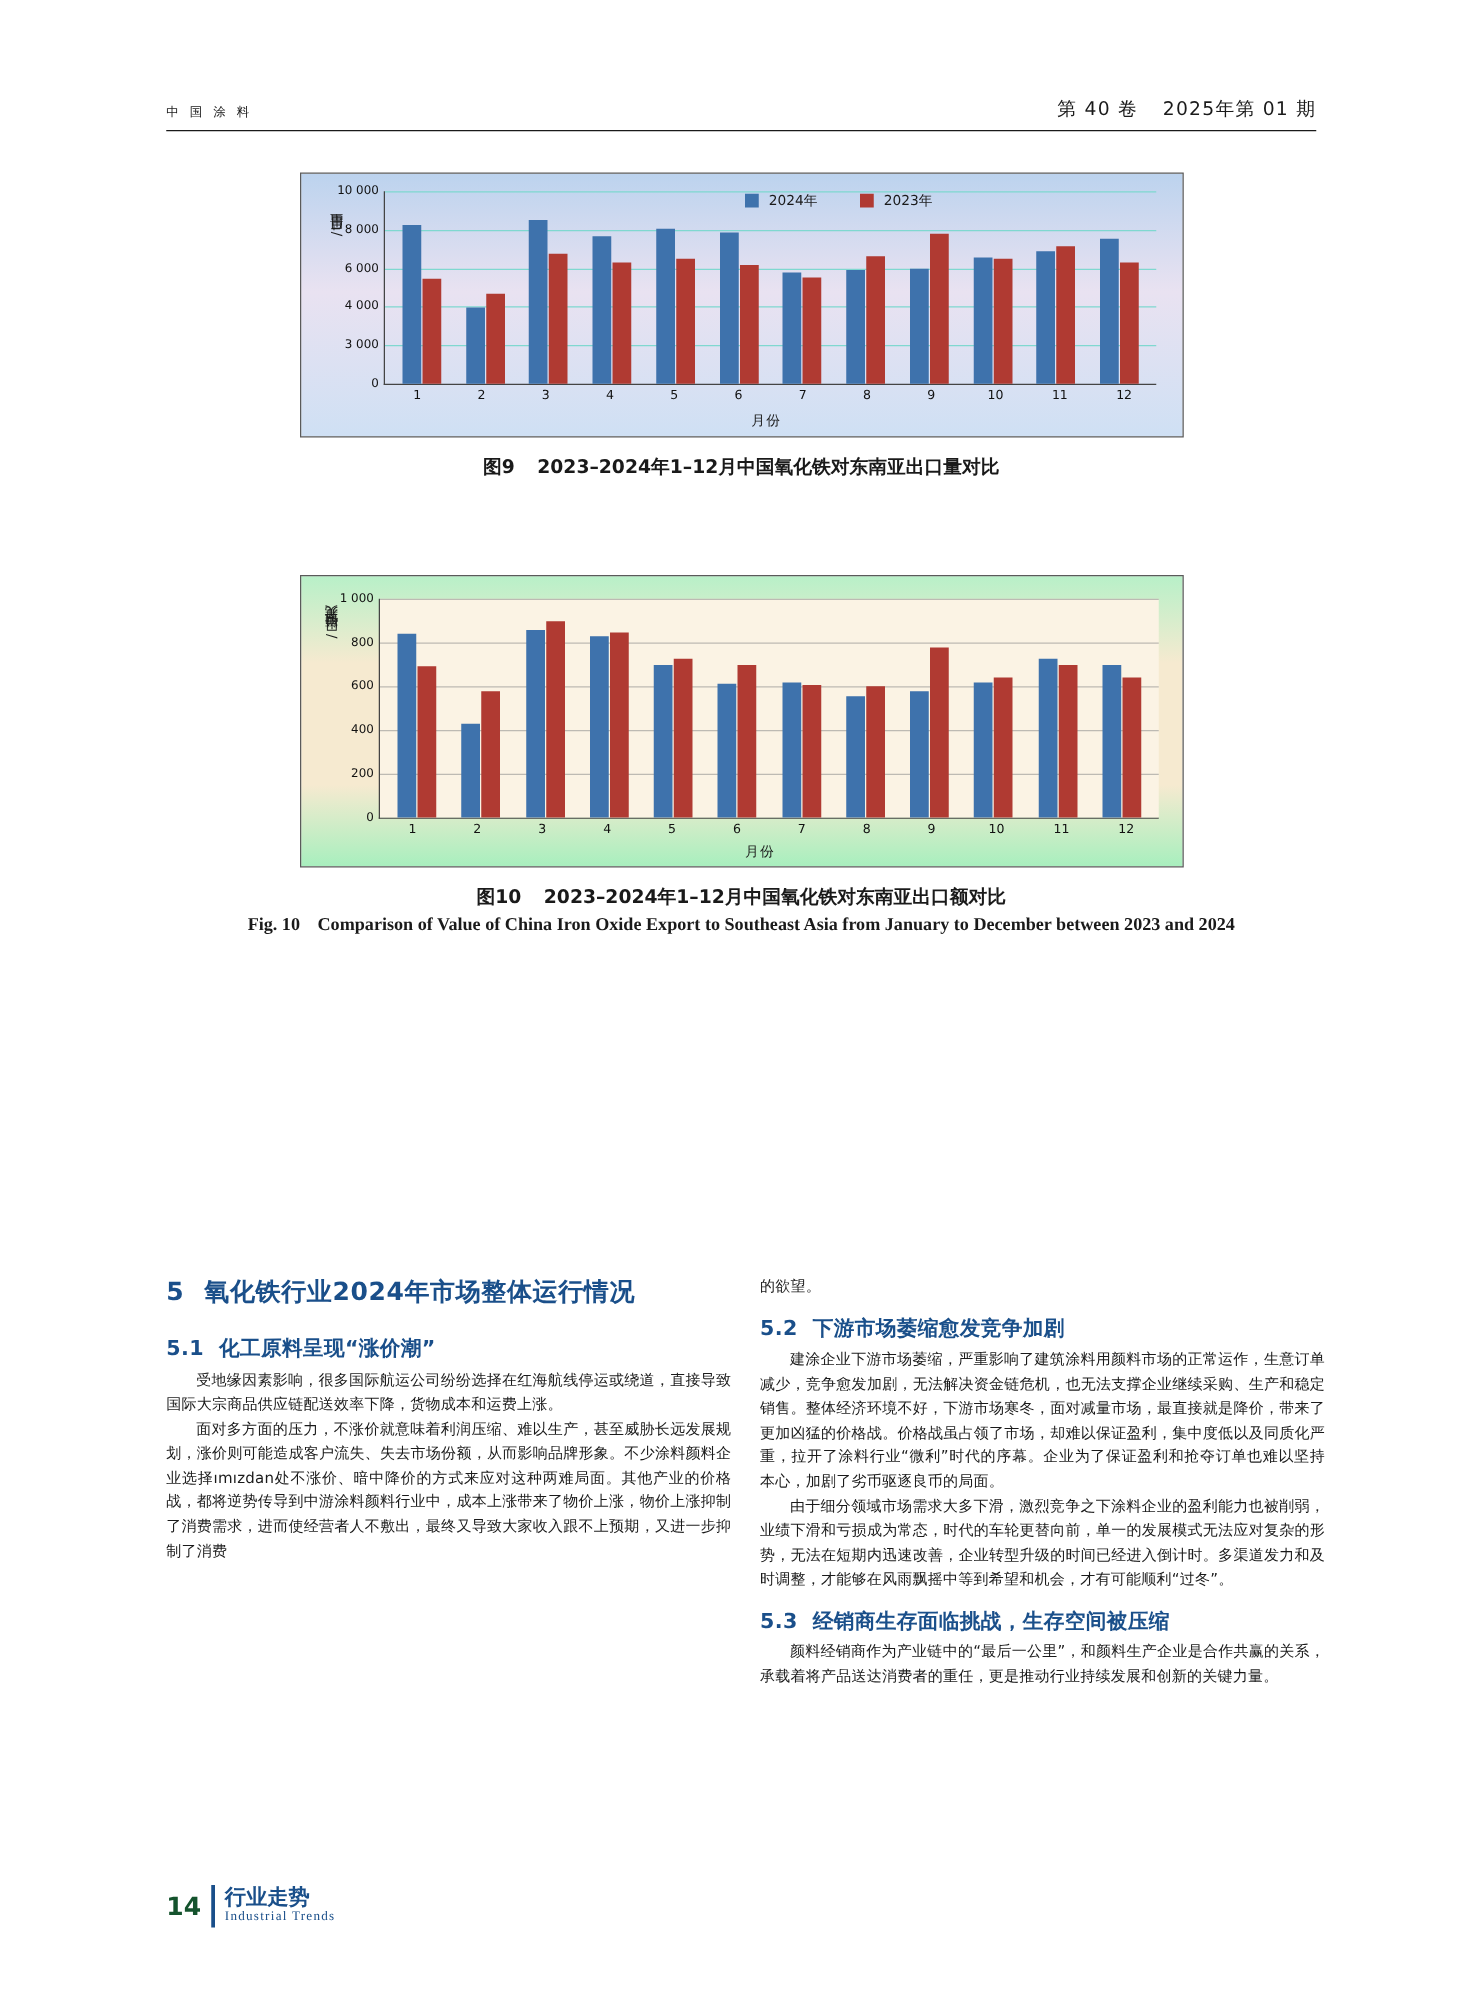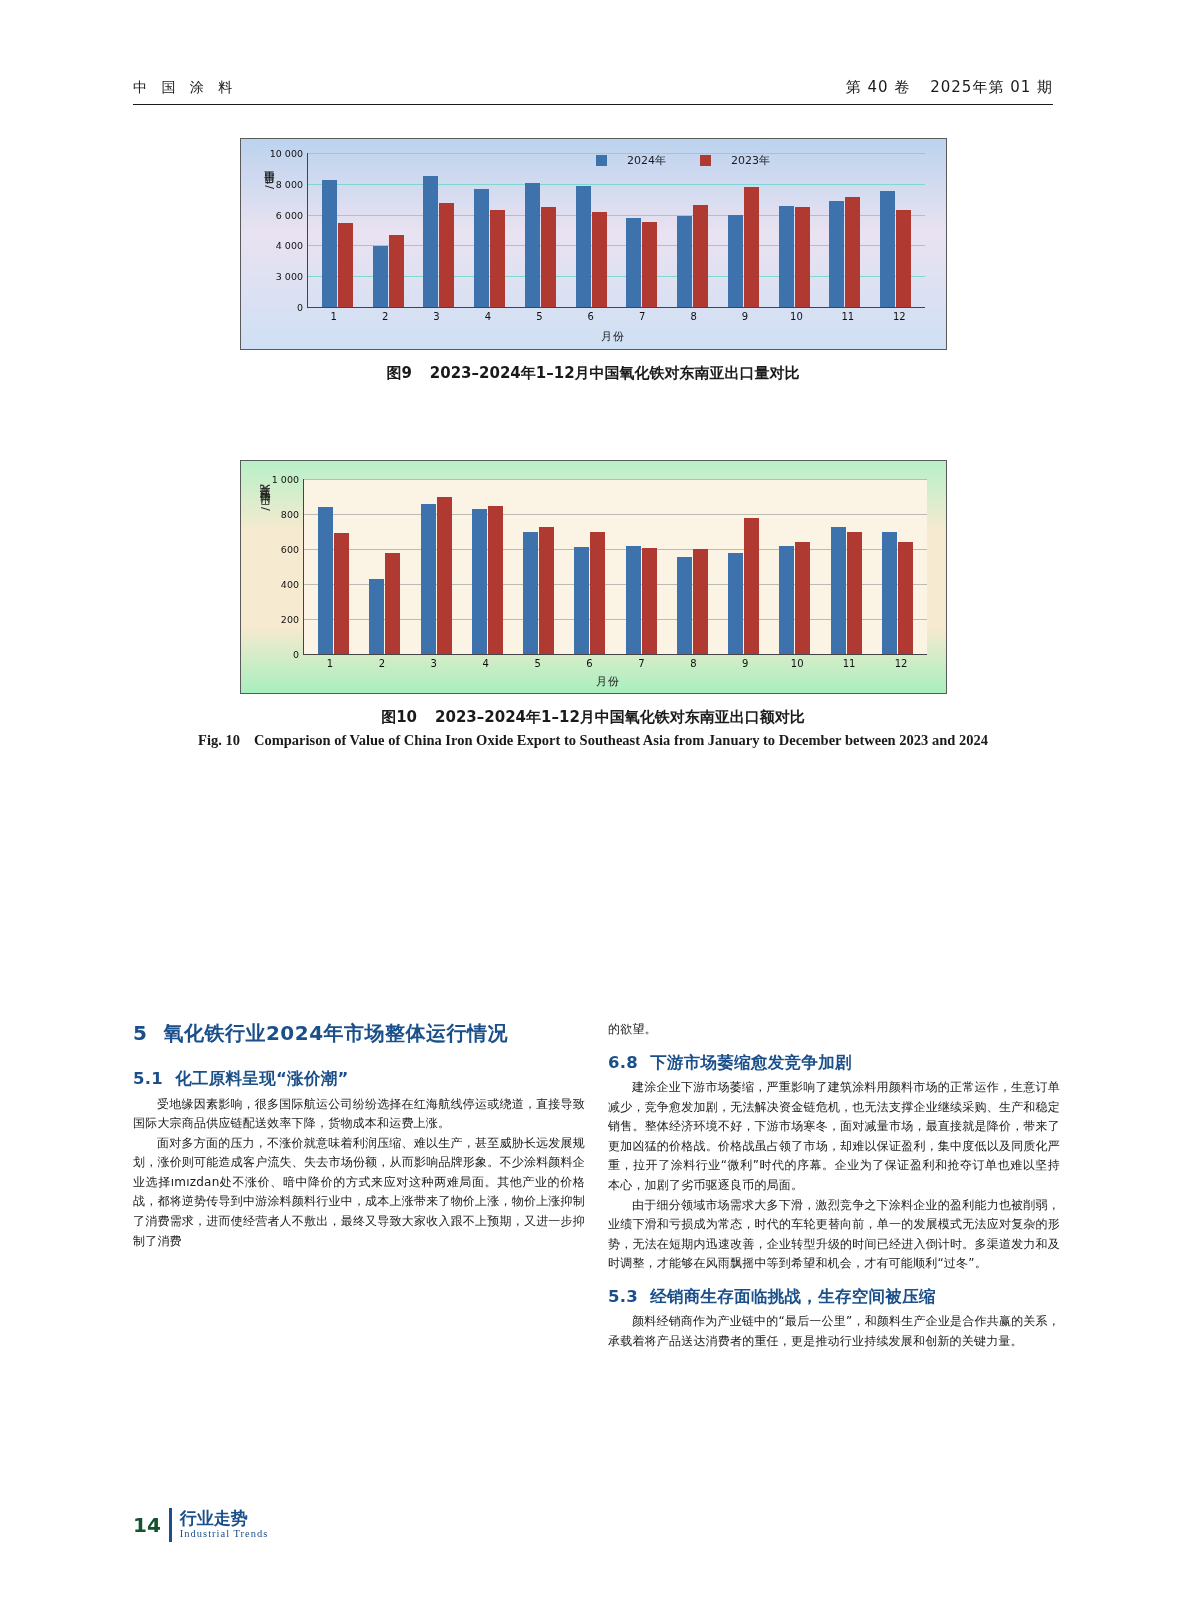--- a/index.html
+++ b/index.html
@@ -18,21 +18,21 @@
     padding:0;
   }
   
   .header {
     position:absolute;
     left:133px; top:78px; width:920px;
     display:flex; justify-content:space-between; align-items:flex-end;
     font-size:15.5px;
     letter-spacing:1px;
   }
-  .header .left { font-family:Liberation Mono, monospace; letter-spacing:3px; font-size:14px;}
+  .header .left { font-family:Liberation Sans, sans-serif; letter-spacing:3px; font-size:10px;}
   .header .right { font-family:"DejaVu Sans", sans-serif; font-size:15px; }
   .header .right span { margin-left:14px; }
   .header-rule {
     position:absolute; left:133px; top:104px; width:920px; height:1px;
     background:#1a1a1a;
   }
 
   
   .figure { position:absolute; }
   .fig-frame {
@@ -103,21 +103,21 @@
   }
   .fig9 .xlabel { left:360px; top:190px; }
   .fig10 .xlabel { left:355px; top:213px; }
 
   .legend {
     position:absolute;
     display:flex; gap:34px;
     font-family:"DejaVu Sans", sans-serif;
     font-size:11px;
   }
-  .legend .item { display:flex; align-items:center; gap:20px;justify-content:center; }
+  .legend .item { display:flex; align-items:center; gap:8px;justify-content:center; }
   .legend .swatch { width:11px; height:11px; display:inline-block; }
   .fig9 .legend { left:355px; top:14px; }
   .fig10 .legend { left:390px; top:30px; }
 
   .caption {
     width:920px;
     text-align:center;
     font-size:15px;
     line-height:1.55;
   }
@@ -408,21 +408,21 @@
     <div class="sub">
       <span class="n">5.1</span><span>化工原料呈现“涨价潮”</span>
     </div>
     <p class="para">受地缘因素影响，很多国际航运公司纷纷选择在红海航线停运或绕道，直接导致国际大宗商品供应链配送效率下降，货物成本和运费上涨。</p>
     <p class="para">面对多方面的压力，不涨价就意味着利润压缩、难以生产，甚至威胁长远发展规划，涨价则可能造成客户流失、失去市场份额，从而影响品牌形象。不少涂料颜料企业选择ımızdan处不涨价、暗中降价的方式来应对这种两难局面。其他产业的价格战，都将逆势传导到中游涂料颜料行业中，成本上涨带来了物价上涨，物价上涨抑制了消费需求，进而使经营者人不敷出，最终又导致大家收入跟不上预期，又进一步抑制了消费</p>
   </div>
 
   <div class="col col-right">
     <p class="para">的欲望。</p>
     <div class="sub">
-      <span class="n">6.8</span><span>下游市场萎缩愈发竞争加剧</span>
+      <span class="n">5.2</span><span>下游市场萎缩愈发竞争加剧</span>
     </div>
     <p class="para">建涂企业下游市场萎缩，严重影响了建筑涂料用颜料市场的正常运作，生意订单减少，竞争愈发加剧，无法解决资金链危机，也无法支撑企业继续采购、生产和稳定销售。整体经济环境不好，下游市场寒冬，面对减量市场，最直接就是降价，带来了更加凶猛的价格战。价格战虽占领了市场，却难以保证盈利，集中度低以及同质化严重，拉开了涂料行业“微利”时代的序幕。企业为了保证盈利和抢夺订单也难以坚持本心，加剧了劣币驱逐良币的局面。</p>
     <p class="para">由于细分领域市场需求大多下滑，激烈竞争之下涂料企业的盈利能力也被削弱，业绩下滑和亏损成为常态，时代的车轮更替向前，单一的发展模式无法应对复杂的形势，无法在短期内迅速改善，企业转型升级的时间已经进入倒计时。多渠道发力和及时调整，才能够在风雨飘摇中等到希望和机会，才有可能顺利“过冬”。</p>
     <div class="sub">
       <span class="n">5.3</span><span>经销商生存面临挑战，生存空间被压缩</span>
     </div>
     <p class="para">颜料经销商作为产业链中的“最后一公里”，和颜料生产企业是合作共赢的关系，承载着将产品送达消费者的重任，更是推动行业持续发展和创新的关键力量。</p>
   </div>
 
   <div class="footer">

